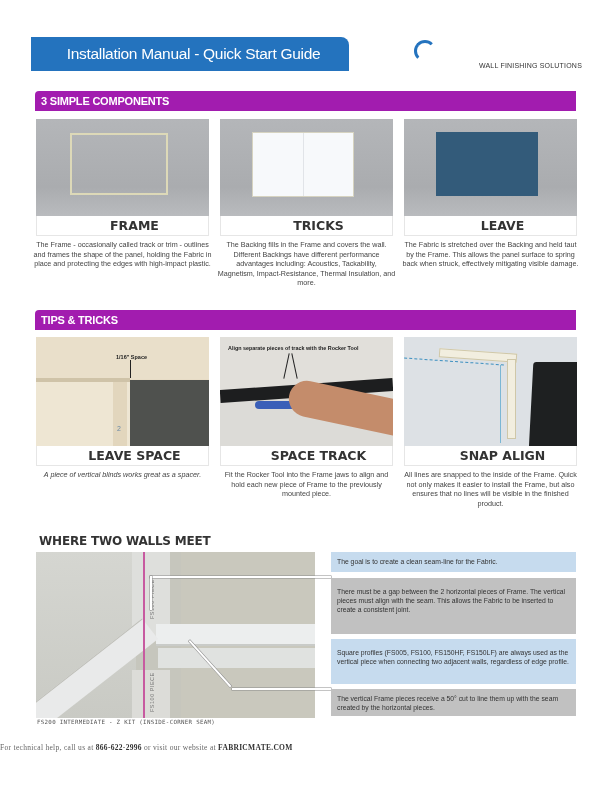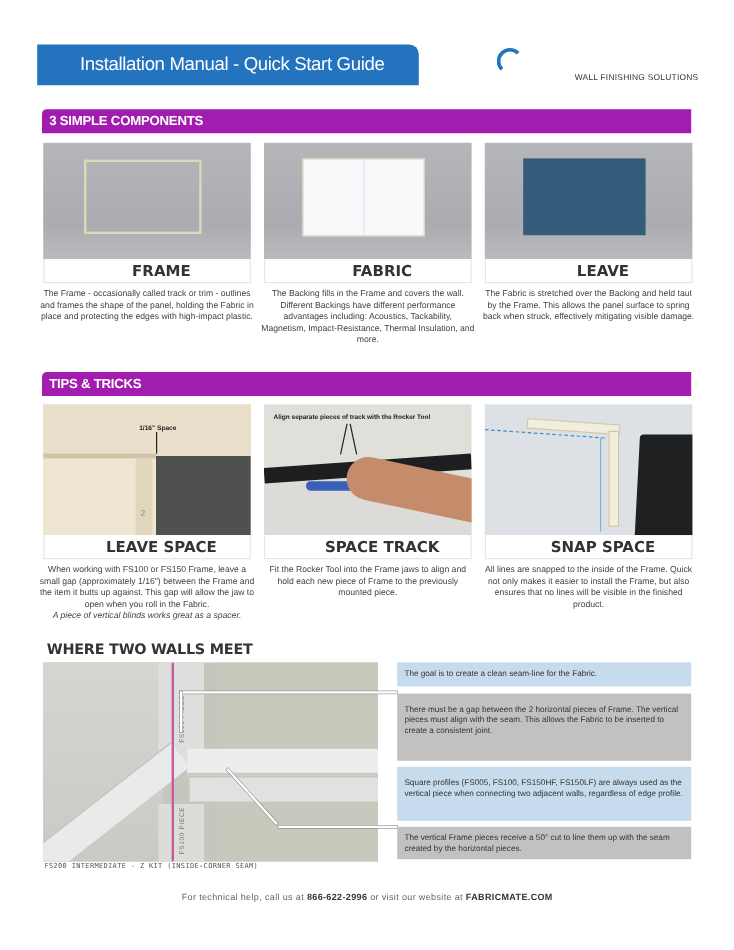--- a/index.html
+++ b/index.html
@@ -123,22 +123,22 @@
     color: #333; padding: 5px 6px;
   }
   .note-box.blue { background: #c6dbee; }
   .note-box.gray { background: #c1c1c1; }
   .n1 { top: 552px; height: 20px; }
   .n2 { top: 578px; height: 56px; padding-top: 9px; }
   .n3 { top: 639px; height: 45px; padding-top: 9px; }
   .n4 { top: 689px; height: 27px; }
 
   .footer {
-    position: absolute; left: 0; top: 743px; width: 612px; text-align: center;
-    font-size: 7.5px; color: #666; font-family: Liberation Sans, sans-serif; letter-spacing: 0.3px;
+    position: absolute; left: 0; top: 743px; width: 612px; 
+    font-size: 7.5px; color: #666; font-family: Liberation Serif, serif; letter-spacing: 0.3px;
   }
   .footer b { color: #333; }
 </style>
 </head>
 <body>
 
 <div class="header-bar">Installation Manual - Quick Start Guide</div>
 
 <div class="logo">
   <div class="logo-arc"></div>
@@ -152,21 +152,21 @@
     <div class="frame-rect"></div>
   </div>
   <div class="title">FRAME</div>
   <div class="desc">The Frame - occasionally called track or trim - outlines and frames the shape of the panel, holding the Fabric in place and protecting the edges with high-impact plastic.</div>
 </div>
 
 <div class="card c2">
   <div class="img gray-wall">
     <div class="backing-rect"></div>
   </div>
-  <div class="title">FABRIC</div>
+  <div class="title">TRICKS</div>
   <div class="desc">The Backing fills in the Frame and covers the wall. Different Backings have different performance advantages including: Acoustics, Tackability, Magnetism, Impact-Resistance, Thermal Insulation, and more.</div>
 </div>
 
 <div class="card c3">
   <div class="img gray-wall">
     <div class="fabric-rect"></div>
   </div>
   <div class="title">LEAVE</div>
   <div class="desc">The Fabric is stretched over the Backing and held taut by the Frame. This allows the panel surface to spring back when struck, effectively mitigating visible damage.</div>
 </div>
@@ -178,21 +178,20 @@
     <div class="wall"></div>
     <div class="frame"></div>
     <div class="frame-v"></div>
     <div class="board"></div>
     <div class="note">1/16" Space</div>
     <div class="arr"></div>
     <div class="num">2</div>
   </div>
   <div class="title">LEAVE SPACE</div>
   <div class="desc">
-    <span>When working with FS100 or FS150 Frame, leave a small gap (approximately 1/16") between the Frame and the item it butts up against. This gap will allow the jaw to open when you roll in the Fabric.</span>
     <span class="em">A piece of vertical blinds works great as a spacer.</span>
   </div>
 </div>
 
 <div class="card t2">
   <div class="img align-img">
     <div class="wall2"></div>
     <div class="track"></div>
     <div class="tool"></div>
     <div class="arm"></div>
@@ -205,21 +204,21 @@
 </div>
 
 <div class="card t3">
   <div class="img snap-img">
     <div class="line-h"></div>
     <div class="line-v"></div>
     <div class="frame-h"></div>
     <div class="frame-v"></div>
     <div class="panel"></div>
   </div>
-  <div class="title">SNAP SPACE</div>
+  <div class="title">SNAP ALIGN</div>
   <div class="desc">All lines are snapped to the inside of the Frame. Quick not only makes it easier to install the Frame, but also ensures that no lines will be visible in the finished product.</div>
 </div>
 
 <div class="walls-title">WHERE TWO WALLS MEET</div>
 
 <div class="walls-img">
   <div class="wall-l"></div>
   <div class="wall-r"></div>
   <div class="vert-top"></div>
   <div class="vert-bot"></div>

